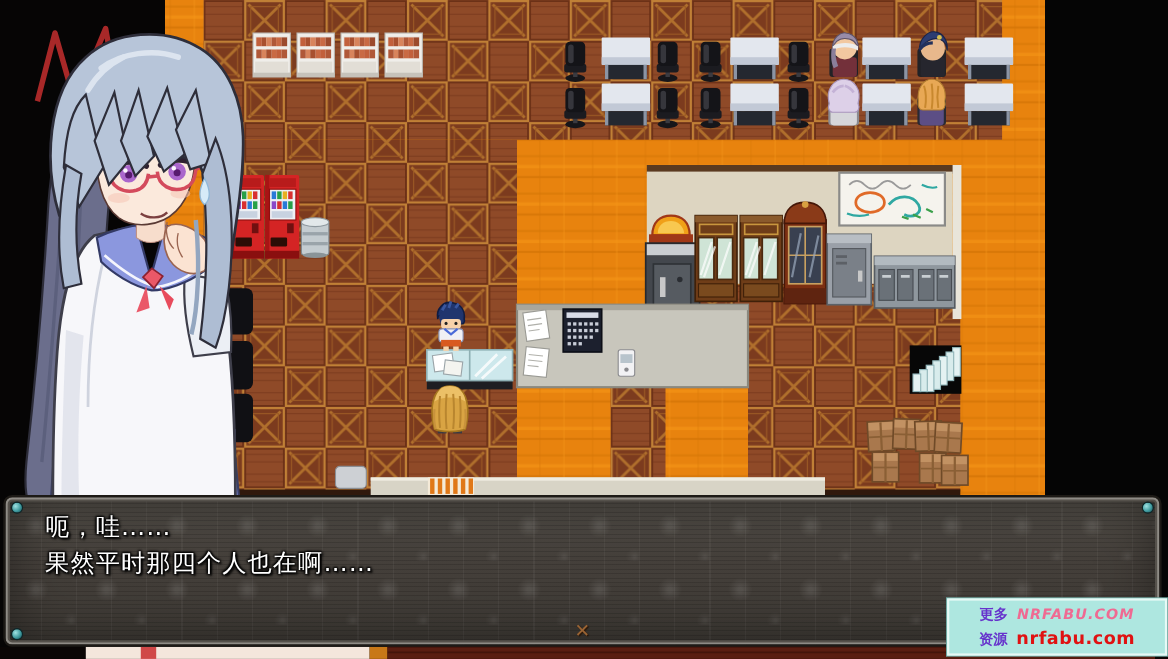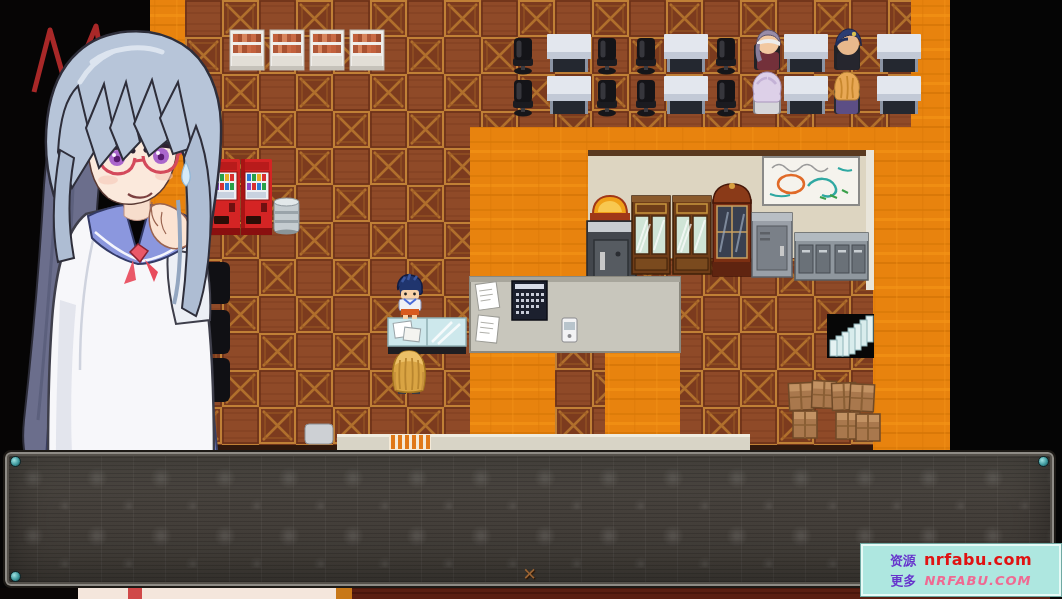--- a/index.html
+++ b/index.html
@@ -525,27 +525,31 @@
   </g>
 
   <path d="M186,162 C181,172 180,181 186,186 C192,181 191,172 186,162 Z" fill="#d6ebf8" stroke="#90b8d8" stroke-width="1.2"></path>
 </svg>
 
 <div class="dialog">
   <div class="screw tl"></div>
   <div class="screw tr"></div>
   <div class="screw bl"></div>
   <div class="screw br"></div>
+  <div class="dialog-text">
+    <div>呃，哇……</div>
+    <div>果然平时那四个人也在啊……</div>
+  </div>
   <div class="continue">✕</div>
 </div>
 
 <div class="watermark">
+  <div class="wm-row">
+    <span class="wm-label">更多</span>
+    <span class="wm-site-1">NRFABU.COM</span>
+  </div>
   <div class="wm-row">
     <span class="wm-label">资源</span>
     <span class="wm-site-2">nrfabu.com</span>
   </div>
-  <div class="wm-row">
-    <span class="wm-label">更多</span>
-    <span class="wm-site-1">NRFABU.COM</span>
-  </div>
 </div>
 
 </div>
 
 </body></html>

